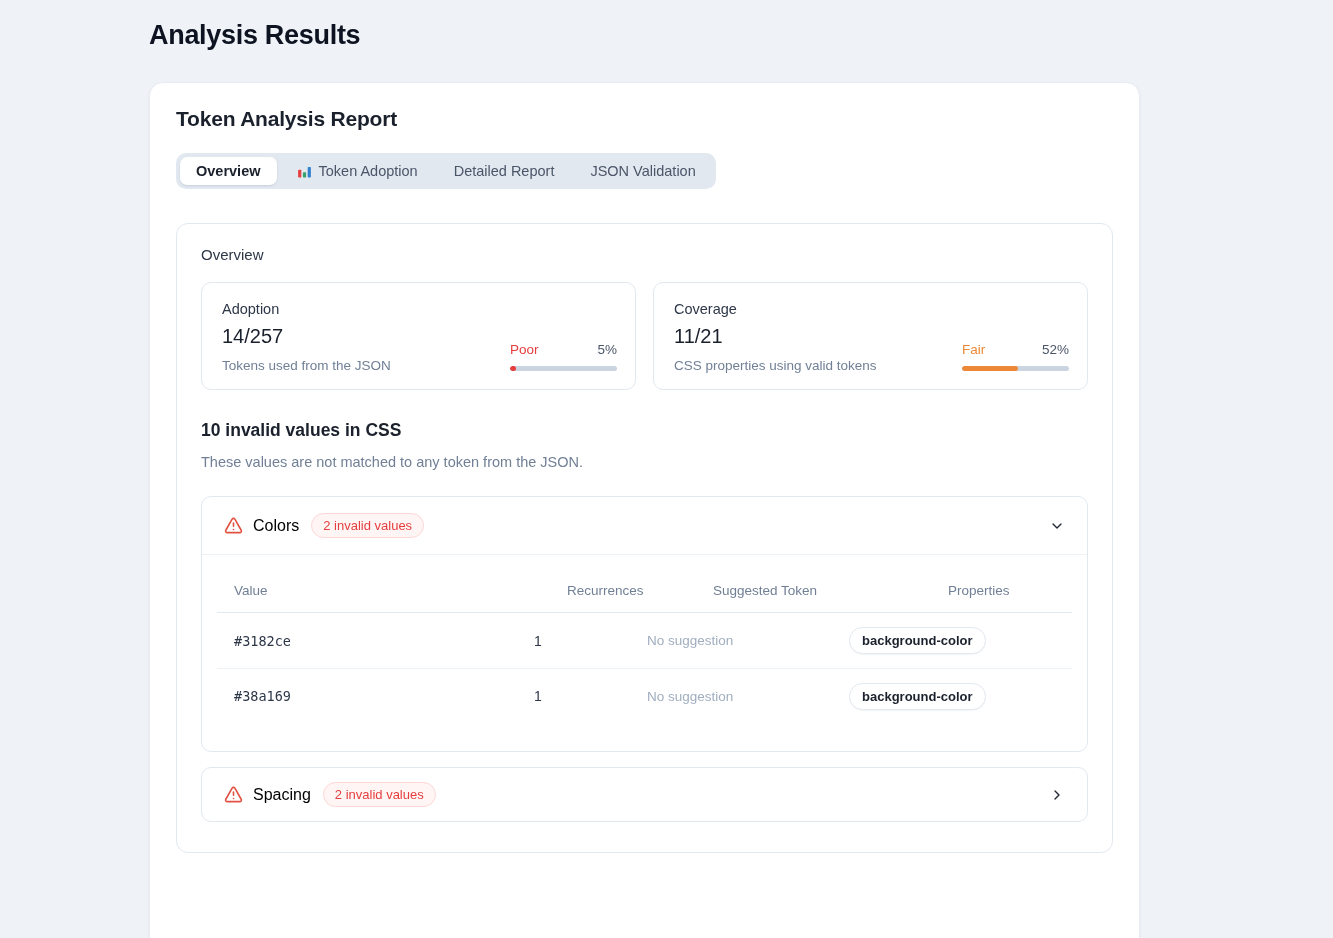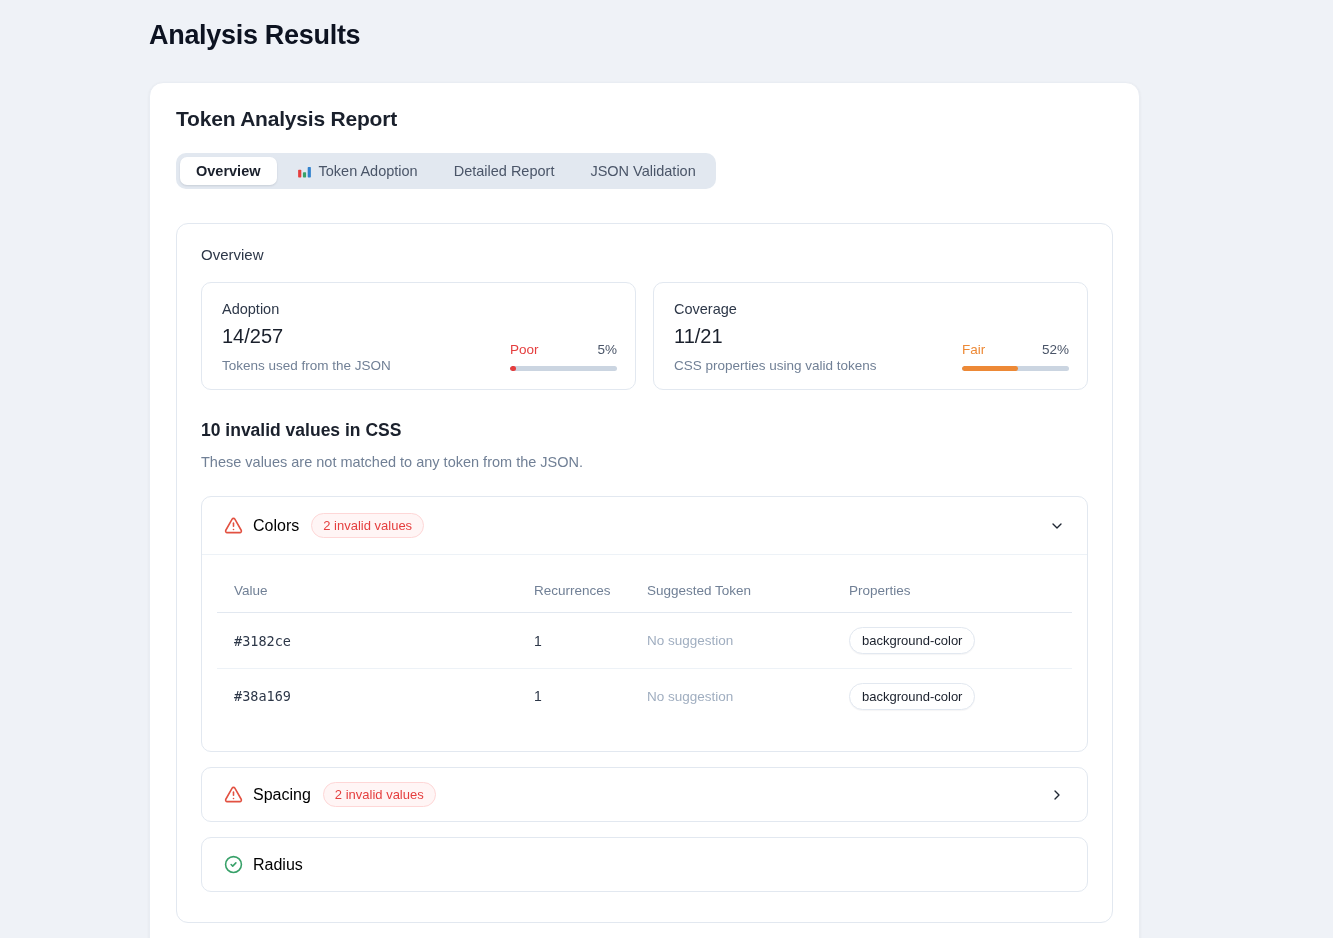--- a/index.html
+++ b/index.html
@@ -42,29 +42,29 @@
   .group-card { border:1px solid #e2e8f0; border-radius:10px; background:#fff; }
   .group-header { display:flex; align-items:center; padding:15px 22px; cursor:pointer; }
   .group-header.expanded { border-bottom:1px solid #edf2f7; padding:16px 22px; }
   .group-name { font-size:16px; font-weight:500; color:#000000; margin-left:10px; }
   .group-badge { margin-left:12px; font-size:13px; font-weight:500; color:#e53e3e; background:#fff5f5; border:1px solid #fed7d7; border-radius:999px; padding:4px 11px; }
   .spacer { flex:1; }
   .chev { display:inline-flex; }
 
   .table-wrap { padding:14px 15px 28px 15px; }
   .t-grid { display:grid; grid-template-columns:300px 113px 202px 1fr; align-items:center; }
-  .t-head { height:44px; border-bottom:1px solid #e2e8f0; }
+  .t-head { height:44px; border-bottom:1px solid #e2e8f0;gap:33px; }
   .t-head > div { font-size:13.5px; color:#718096; padding-left:17px; }
   .t-row { height:55px; }
   .t-row + .t-row { border-top:1px solid #edf2f7; }
   .t-row > div { padding-left:17px; }
   .cell-value { font-family:"DejaVu Sans Mono", monospace; font-size:13.5px; color:#2d3748; }
   .cell-rec { font-size:14px; color:#2d3748; }
   .cell-sugg { font-size:13.5px; color:#a0aec0; }
-  .prop-pill { display:inline-block; font-size:13px; font-weight:400; color:#1a202c; border:1px solid #e2e8f0; border-radius:999px; padding:5px 12px; background:#fff; box-shadow:0 1px 1px rgba(15,23,42,.04); }
+  .prop-pill { display:inline-block; font-size:13px; font-weight:700; color:#1a202c; border:1px solid #e2e8f0; border-radius:999px; padding:5px 12px; background:#fff; box-shadow:0 1px 1px rgba(15,23,42,.04); }
 </style>
 </head>
 <body>
 
 <div class="viewport">
   <div class="page">
     <h1 class="page-title">Analysis Results</h1>
 
     <div class="report-card">
       <h2 class="report-title">Token Analysis Report</h2>
@@ -188,29 +188,18 @@
               <span class="group-badge">2 invalid values</span>
               <span class="spacer"></span>
               <span class="chev">
                 <svg width="16" height="16" viewBox="0 0 24 24" fill="none" stroke="#1f2733" stroke-width="2" stroke-linecap="round" stroke-linejoin="round">
                     <polyline points="9 6 15 12 9 18"></polyline>
                   </svg>
               </span>
             </div>
           </div>
 
-          <div class="group-card">
-            <div class="group-header" style="padding:17px 22px;">
-              <span style="display:inline-flex;">
-                <svg width="19" height="19" viewBox="0 0 24 24" fill="none" stroke="#38a169" stroke-width="2" stroke-linecap="round" stroke-linejoin="round">
-                  <circle cx="12" cy="12" r="10"></circle>
-                    <path d="m9 12 2 2 4-4"></path>
-                </svg>
-              </span>
-              <span class="group-name">Radius</span>
-            </div>
-          </div>
 
         </div>
       </div>
     </div>
   </div>
 </div>
 
 </body></html>

